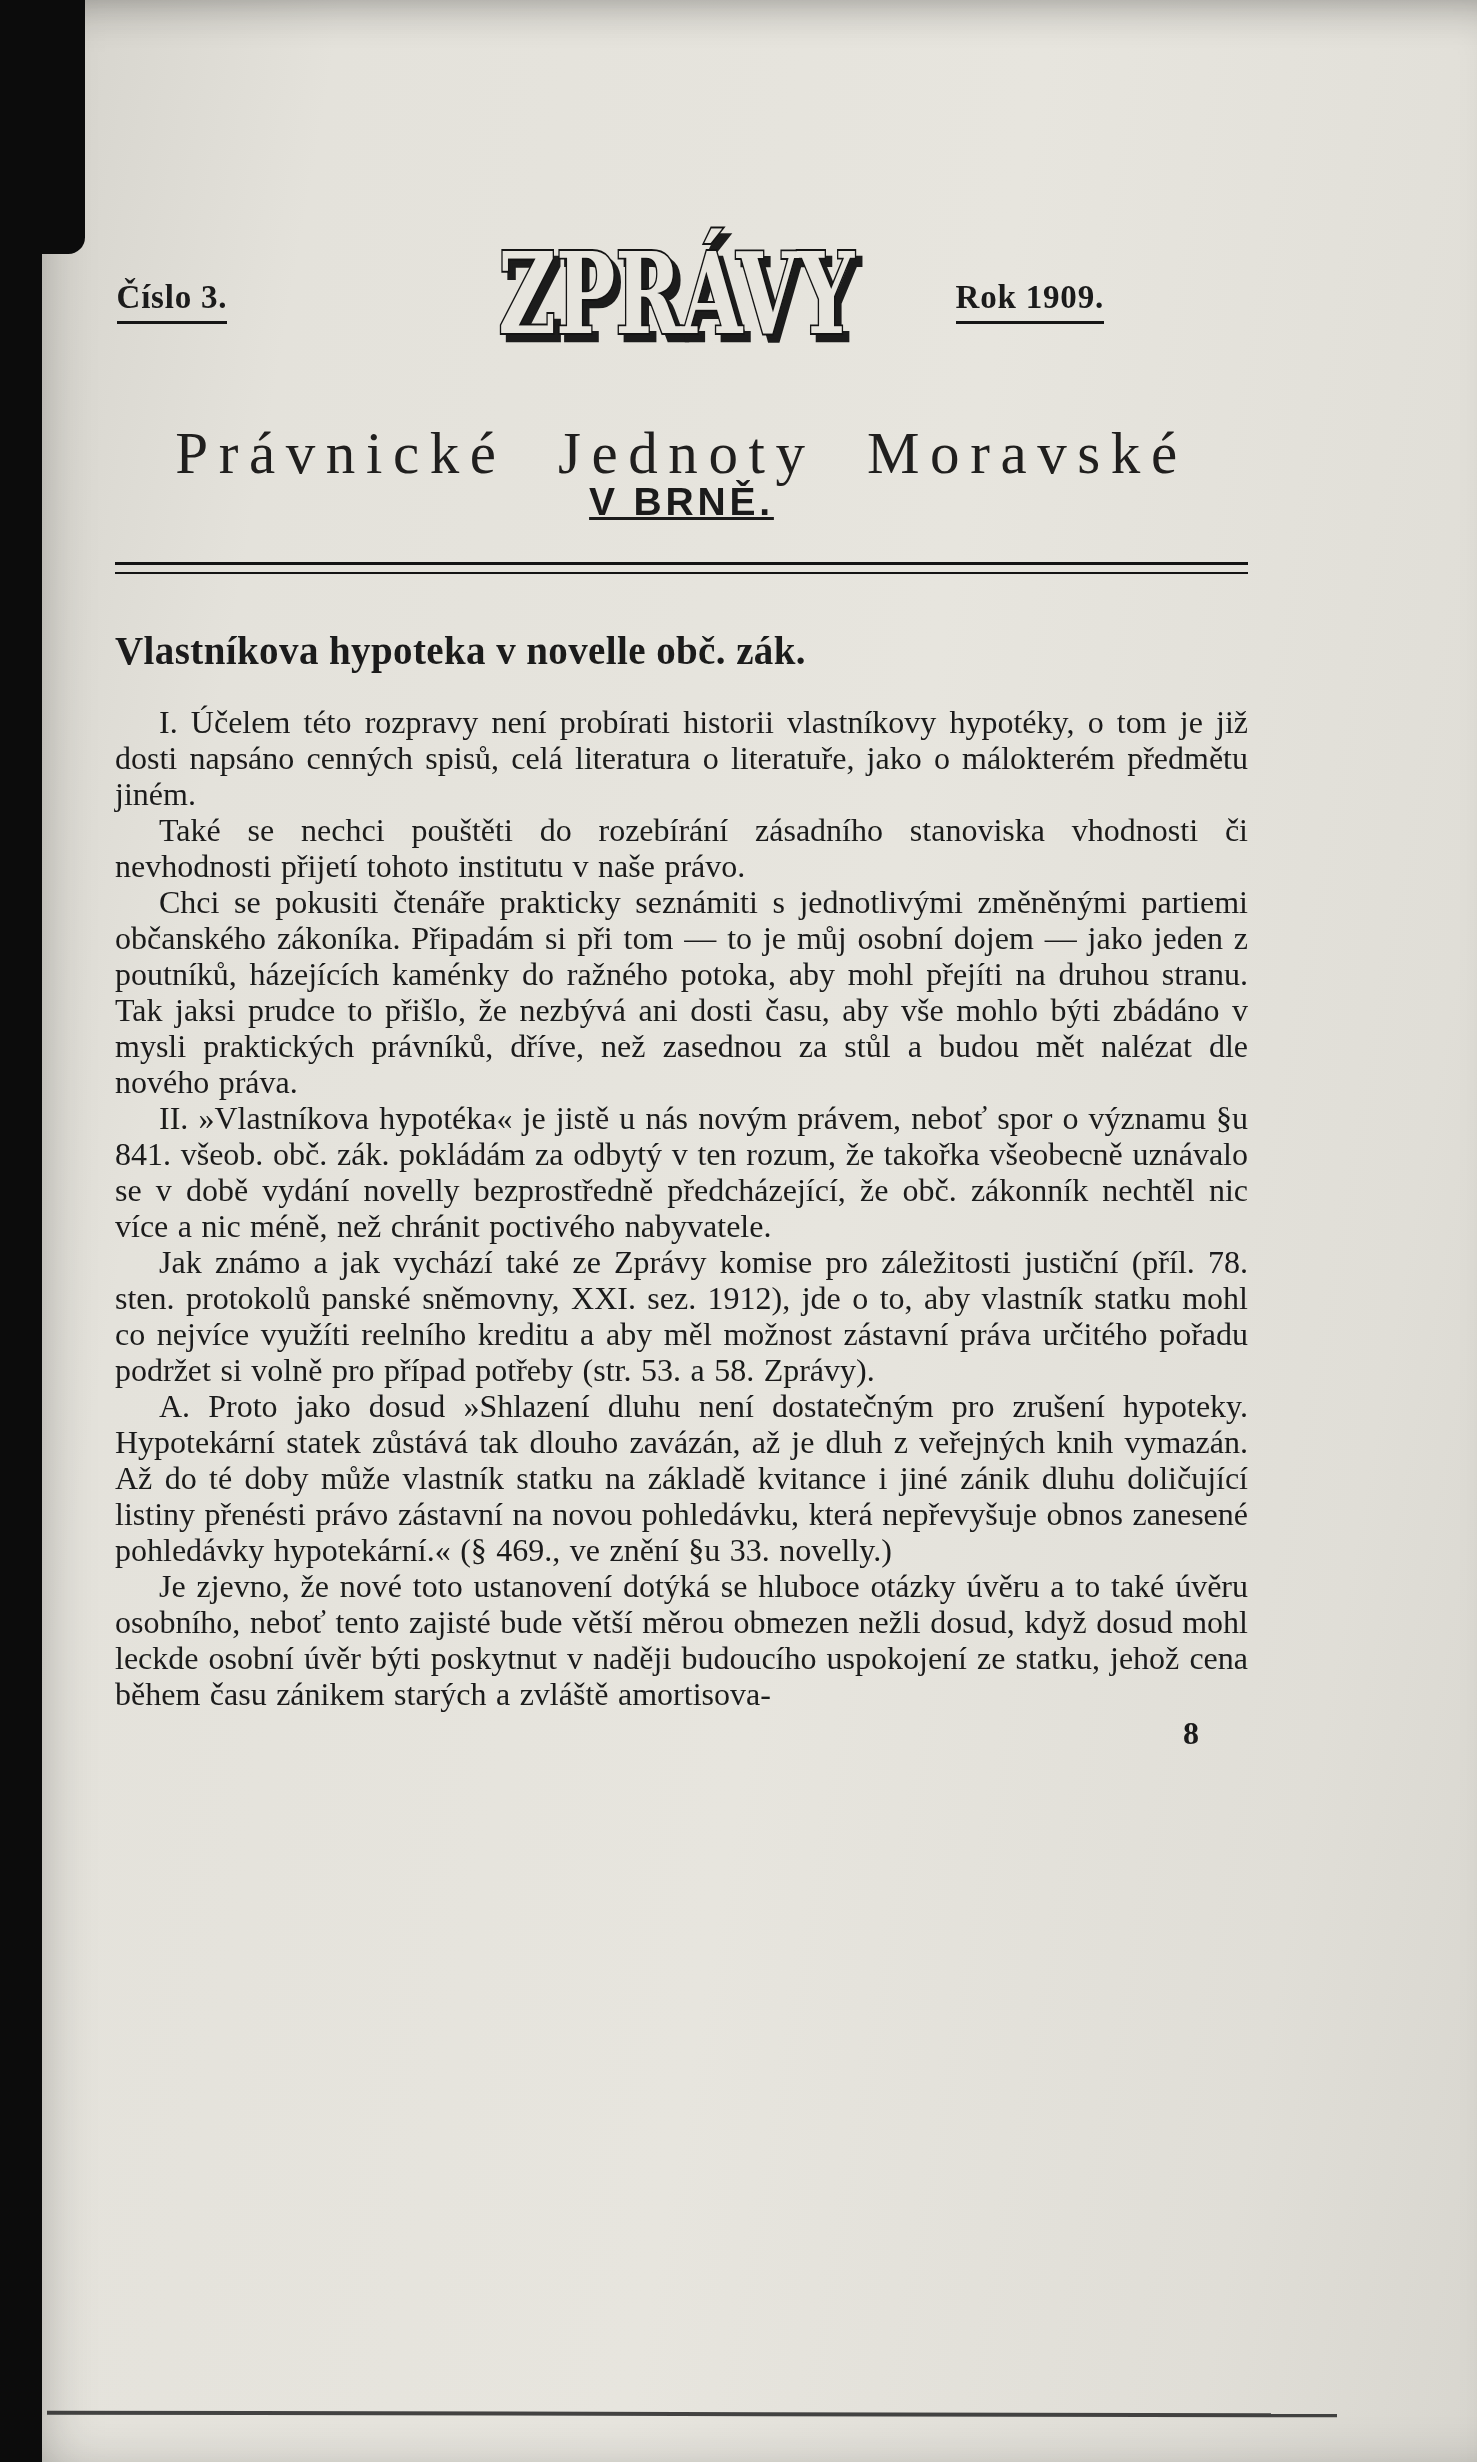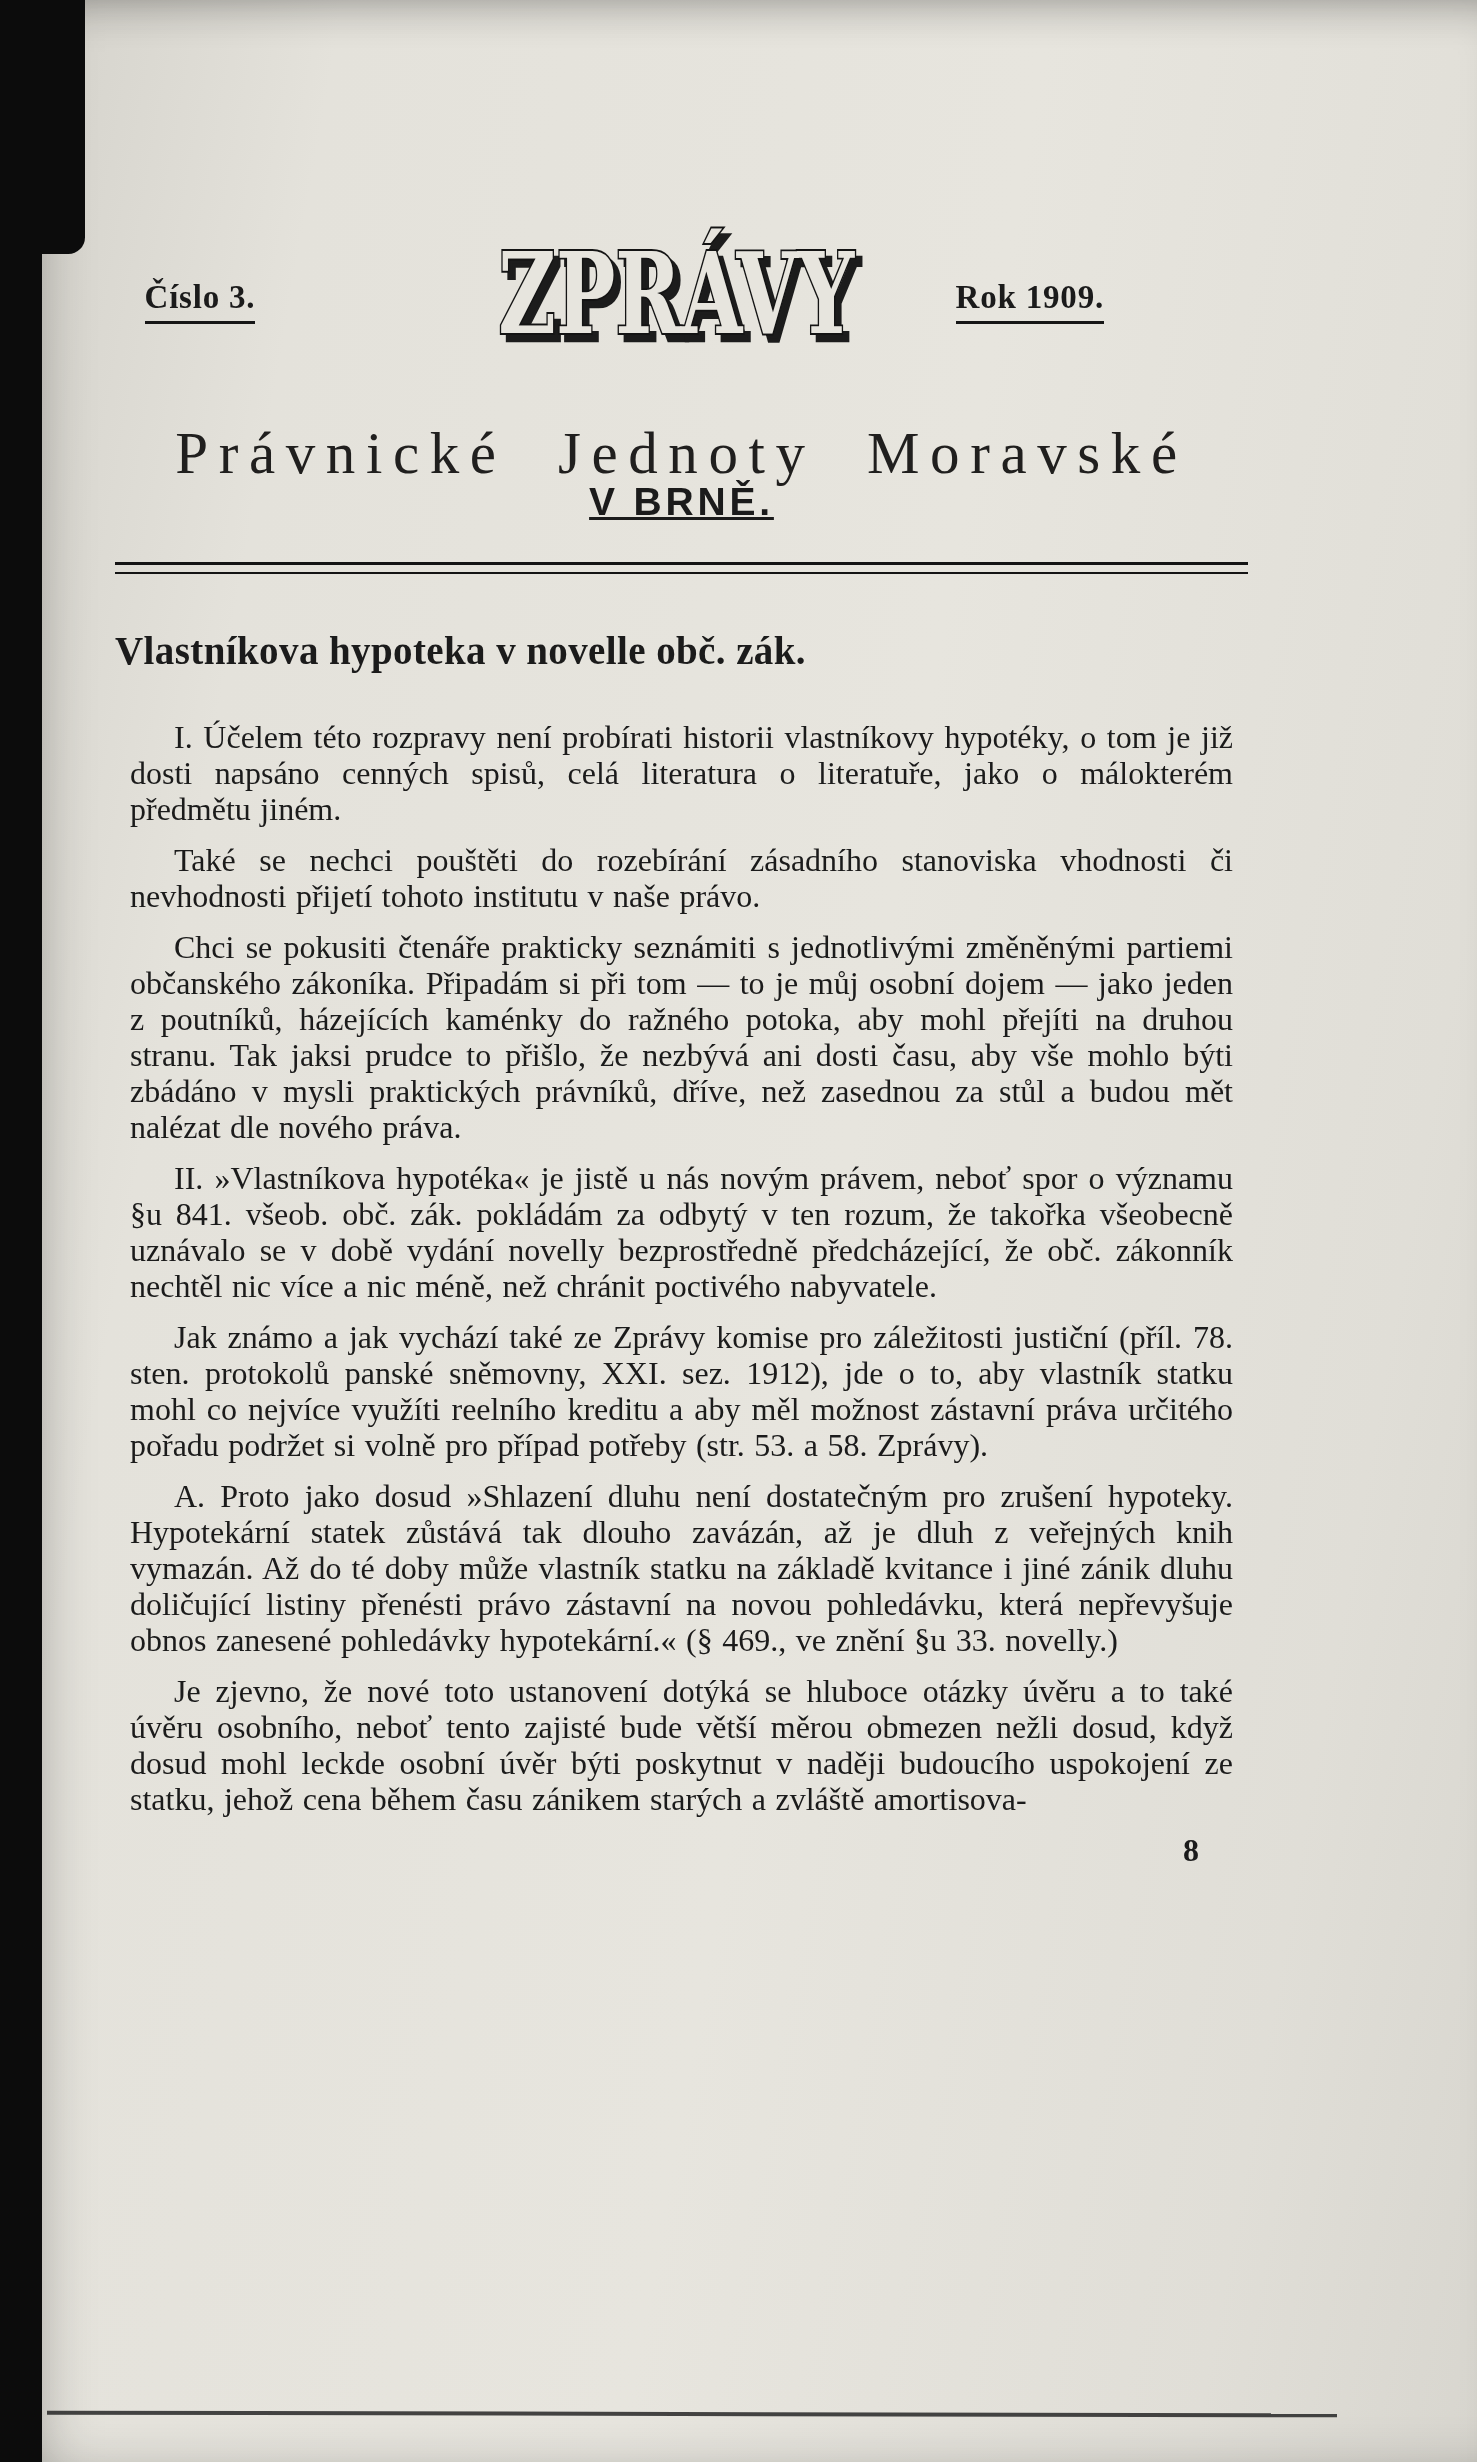--- a/index.html
+++ b/index.html
@@ -45,21 +45,21 @@
 
   .issue-label, .year-label {
     position: absolute;
     font-weight: bold;
     font-size: 33px;
     letter-spacing: 0.8px;
     border-bottom: 3px solid #161616;
     padding-bottom: 4.6px;
     white-space: nowrap;
   }
-  .issue-label { left: 1.5px; top: 279px; margin-left: 28px; }
+  .issue-label { left: 1.5px; top: 279px; }
   .year-label  { right: 144px; top: 279px; }
 
   .masthead-wrap {
     position: absolute;
     top: 226px; left: 0;
     width: 100%;
     text-align: center;
   }
   .masthead-svg { display: inline-block; }
   .masthead-shadow {
@@ -110,21 +110,21 @@
   }
 
   .body-text {
     position: absolute; top: 704px; left: 0;
     width: 100%;
     font-size: 32px;
     line-height: 36px;
     text-align: justify;
   }
   .body-text p {
-    margin: 15px;
+    margin: 0;
     text-indent: 44px;
     word-spacing: 1.5px;
   }
   .page-number {
     margin-top: 3px;
     text-align: right;
     padding-right: 49px;
     font-weight: bold;
     font-size: 32px;
   }

